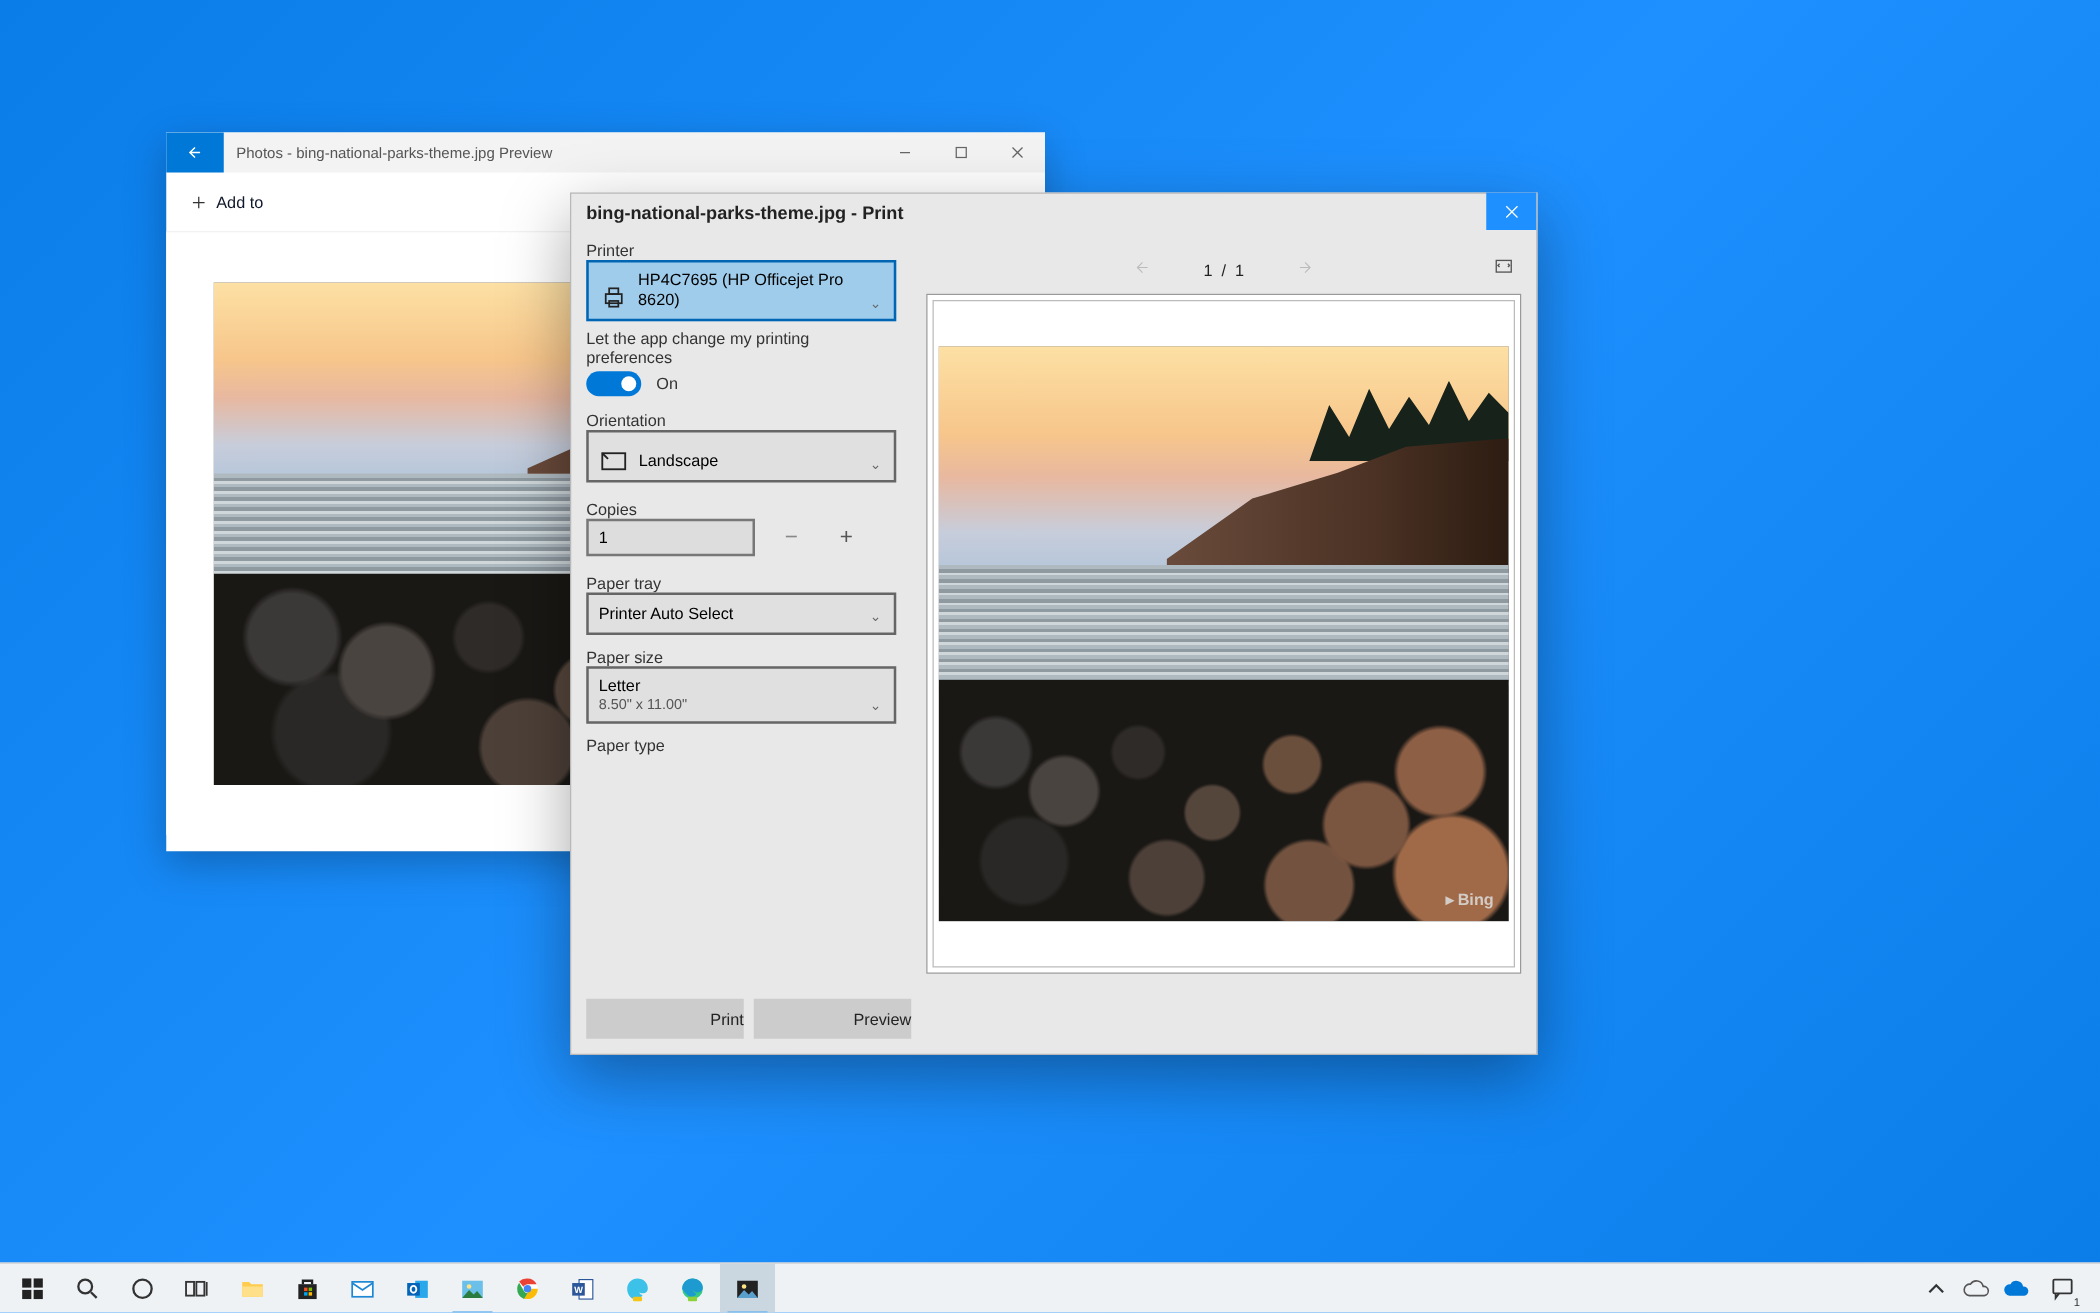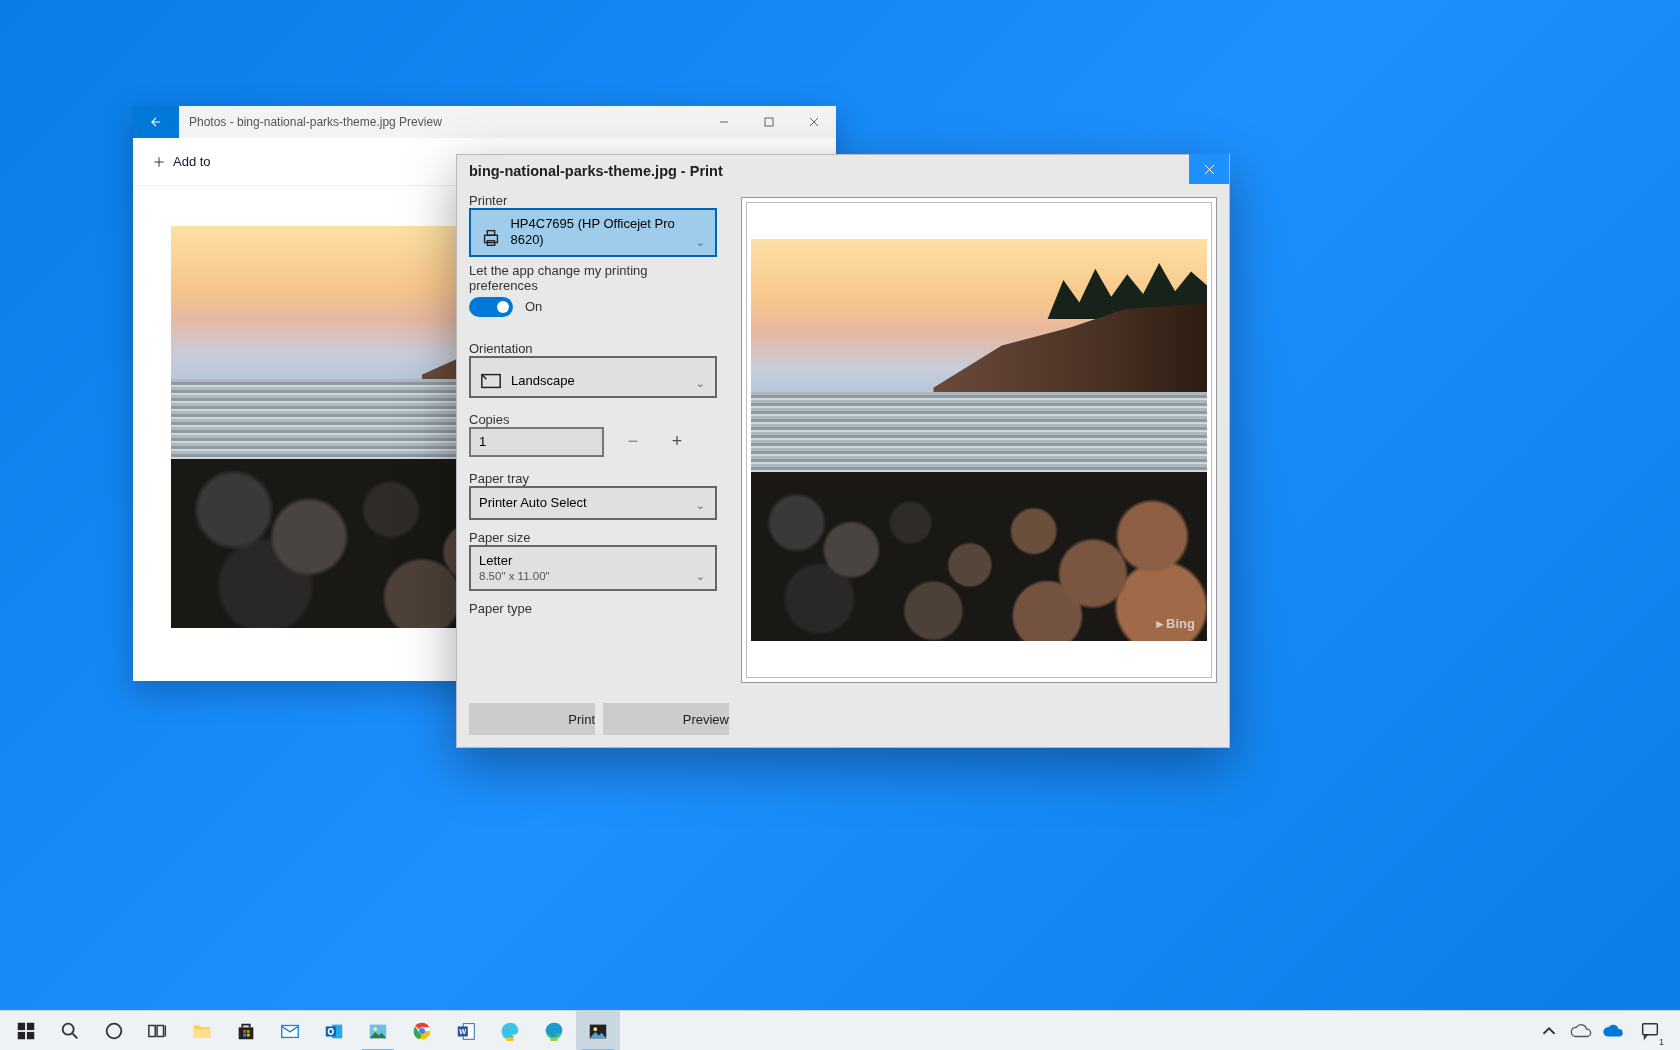--- a/index.html
+++ b/index.html
@@ -11,21 +11,21 @@
   .photos-title{font-size:12px;color:#555;padding-left:10px;flex:1}
   .win-btns{display:flex}
   .win-btn{width:45px;height:32px;display:flex;align-items:center;justify-content:center;color:#666;font-size:10px}
   .photos-toolbar{height:48px;display:flex;align-items:center;padding:0 10px;border-bottom:1px solid #eee}
   .addto{display:flex;align-items:center;color:#0f172a;font-size:13px;gap:6px;padding:4px 8px}
   .toolbar-spacer{flex:1}
   .tool-icon{width:40px;height:40px;display:flex;align-items:center;justify-content:center;color:#555}
   .photos-body{padding:40px 30px;display:flex;justify-content:center;align-items:center;background:#fff}
   .photo{width:628px;height:402px;background:#888}
   
-  .print-dialog{position:absolute;left:456px;top:154px;width:774px;height:594px;background:#e8e8e8;display:flex;flex-direction:column;box-shadow:0 18px 50px rgba(0,0,0,.35);border:1px solid #b8b8b8}
+  .print-dialog{position:absolute;left:456px;top:154px;width:774px;height:690px;background:#e8e8e8;display:flex;flex-direction:column;box-shadow:0 18px 50px rgba(0,0,0,.35);border:1px solid #b8b8b8}
   .pd-header{height:32px;display:flex;align-items:center;padding-left:12px;position:relative}
   .pd-header-title{font-weight:600;font-size:14.5px;color:#222}
   .pd-close{position:absolute;right:0;top:0;width:40px;height:30px;background:#1e90ff;color:#fff;display:flex;align-items:center;justify-content:center;margin-top:-1px}
   .pd-body{flex:1;display:flex;overflow:hidden}
   .pd-left{width:272px;padding:0 12px;overflow-y:auto;display:flex;flex-direction:column;gap:0;position:relative}
   .pd-left::-webkit-scrollbar{width:4px}
   .pd-left::-webkit-scrollbar-thumb{background:#aaa}
   .label{font-size:13px;color:#333;margin-top:6px}
   .combo{border:2px solid #666;background:#e0e0e0;display:flex;align-items:flex-end;padding:6px 8px;position:relative;min-height:42px}
   .combo.sel{border-color:#0066b4;background:#9fcceb}
@@ -181,21 +181,21 @@
         <span class="txt">HP4C7695 (HP Officejet Pro 8620)</span>
         <span class="chev">⌄</span>
       </div>
 
       <div class="label">Let the app change my printing preferences</div>
       <div class="toggle-row">
         <div class="toggle"></div>
         <span class="toggle-label">On</span>
       </div>
 
-      <div class="label" style="margin-top:24px">Orientation</div>
+      <div class="label" style="margin-top:12px">Orientation</div>
       <div class="combo">
         <span class="ico">
             <svg width="22" height="18" viewBox="0 0 24 18" fill="none" stroke="#222" stroke-width="1.6">
               <rect x="2" y="2" width="20" height="14"></rect>
               <path d="M2 2l5 5"></path>
             </svg>
           </span>
         <span class="txt">Landscape</span>
         <span class="chev">⌄</span>
       </div>
@@ -223,20 +223,37 @@
         </span>
         <span class="chev">⌄</span>
       </div>
 
       <div class="label" style="margin-top:10px">Paper type</div>
 
       <div style="flex:1"></div>
     </div>
 
     <div class="pd-right">
+      <div class="pg-nav">
+        <span><svg width="18" height="14" viewBox="0 0 24 24" fill="none" stroke="#bbb" stroke-width="1.5">
+              <path d="M19 12H5m7-7-7 7 7 7"></path>
+            </svg></span>
+        <span class="count">
+          <span>1</span>
+          &nbsp;<span>/</span>&nbsp;
+          <span>1</span>
+        </span>
+        <span><svg width="18" height="14" viewBox="0 0 24 24" fill="none" stroke="#bbb" stroke-width="1.5">
+              <path d="M5 12h14m-7-7 7 7-7 7"></path>
+            </svg></span>
+        <span class="pg-fit"><svg width="18" height="16" viewBox="0 0 24 24" fill="none" stroke="#555" stroke-width="1.6">
+              <rect x="3" y="5" width="18" height="14"></rect>
+              <path d="M7 9l-2 2 2 2M17 9l2 2-2 2"></path>
+            </svg></span>
+      </div>
       <div class="preview-page">
         <div class="preview-inner">
           <div class="preview-img">
             <div class="coast">
               <div class="sky"></div>
                 <div class="trees"></div>
                 <div class="cliff"></div>
                 <div class="water"></div>
                 <div class="rocks"></div>
               <div class="logo">▸ <span>Bing</span></div>

